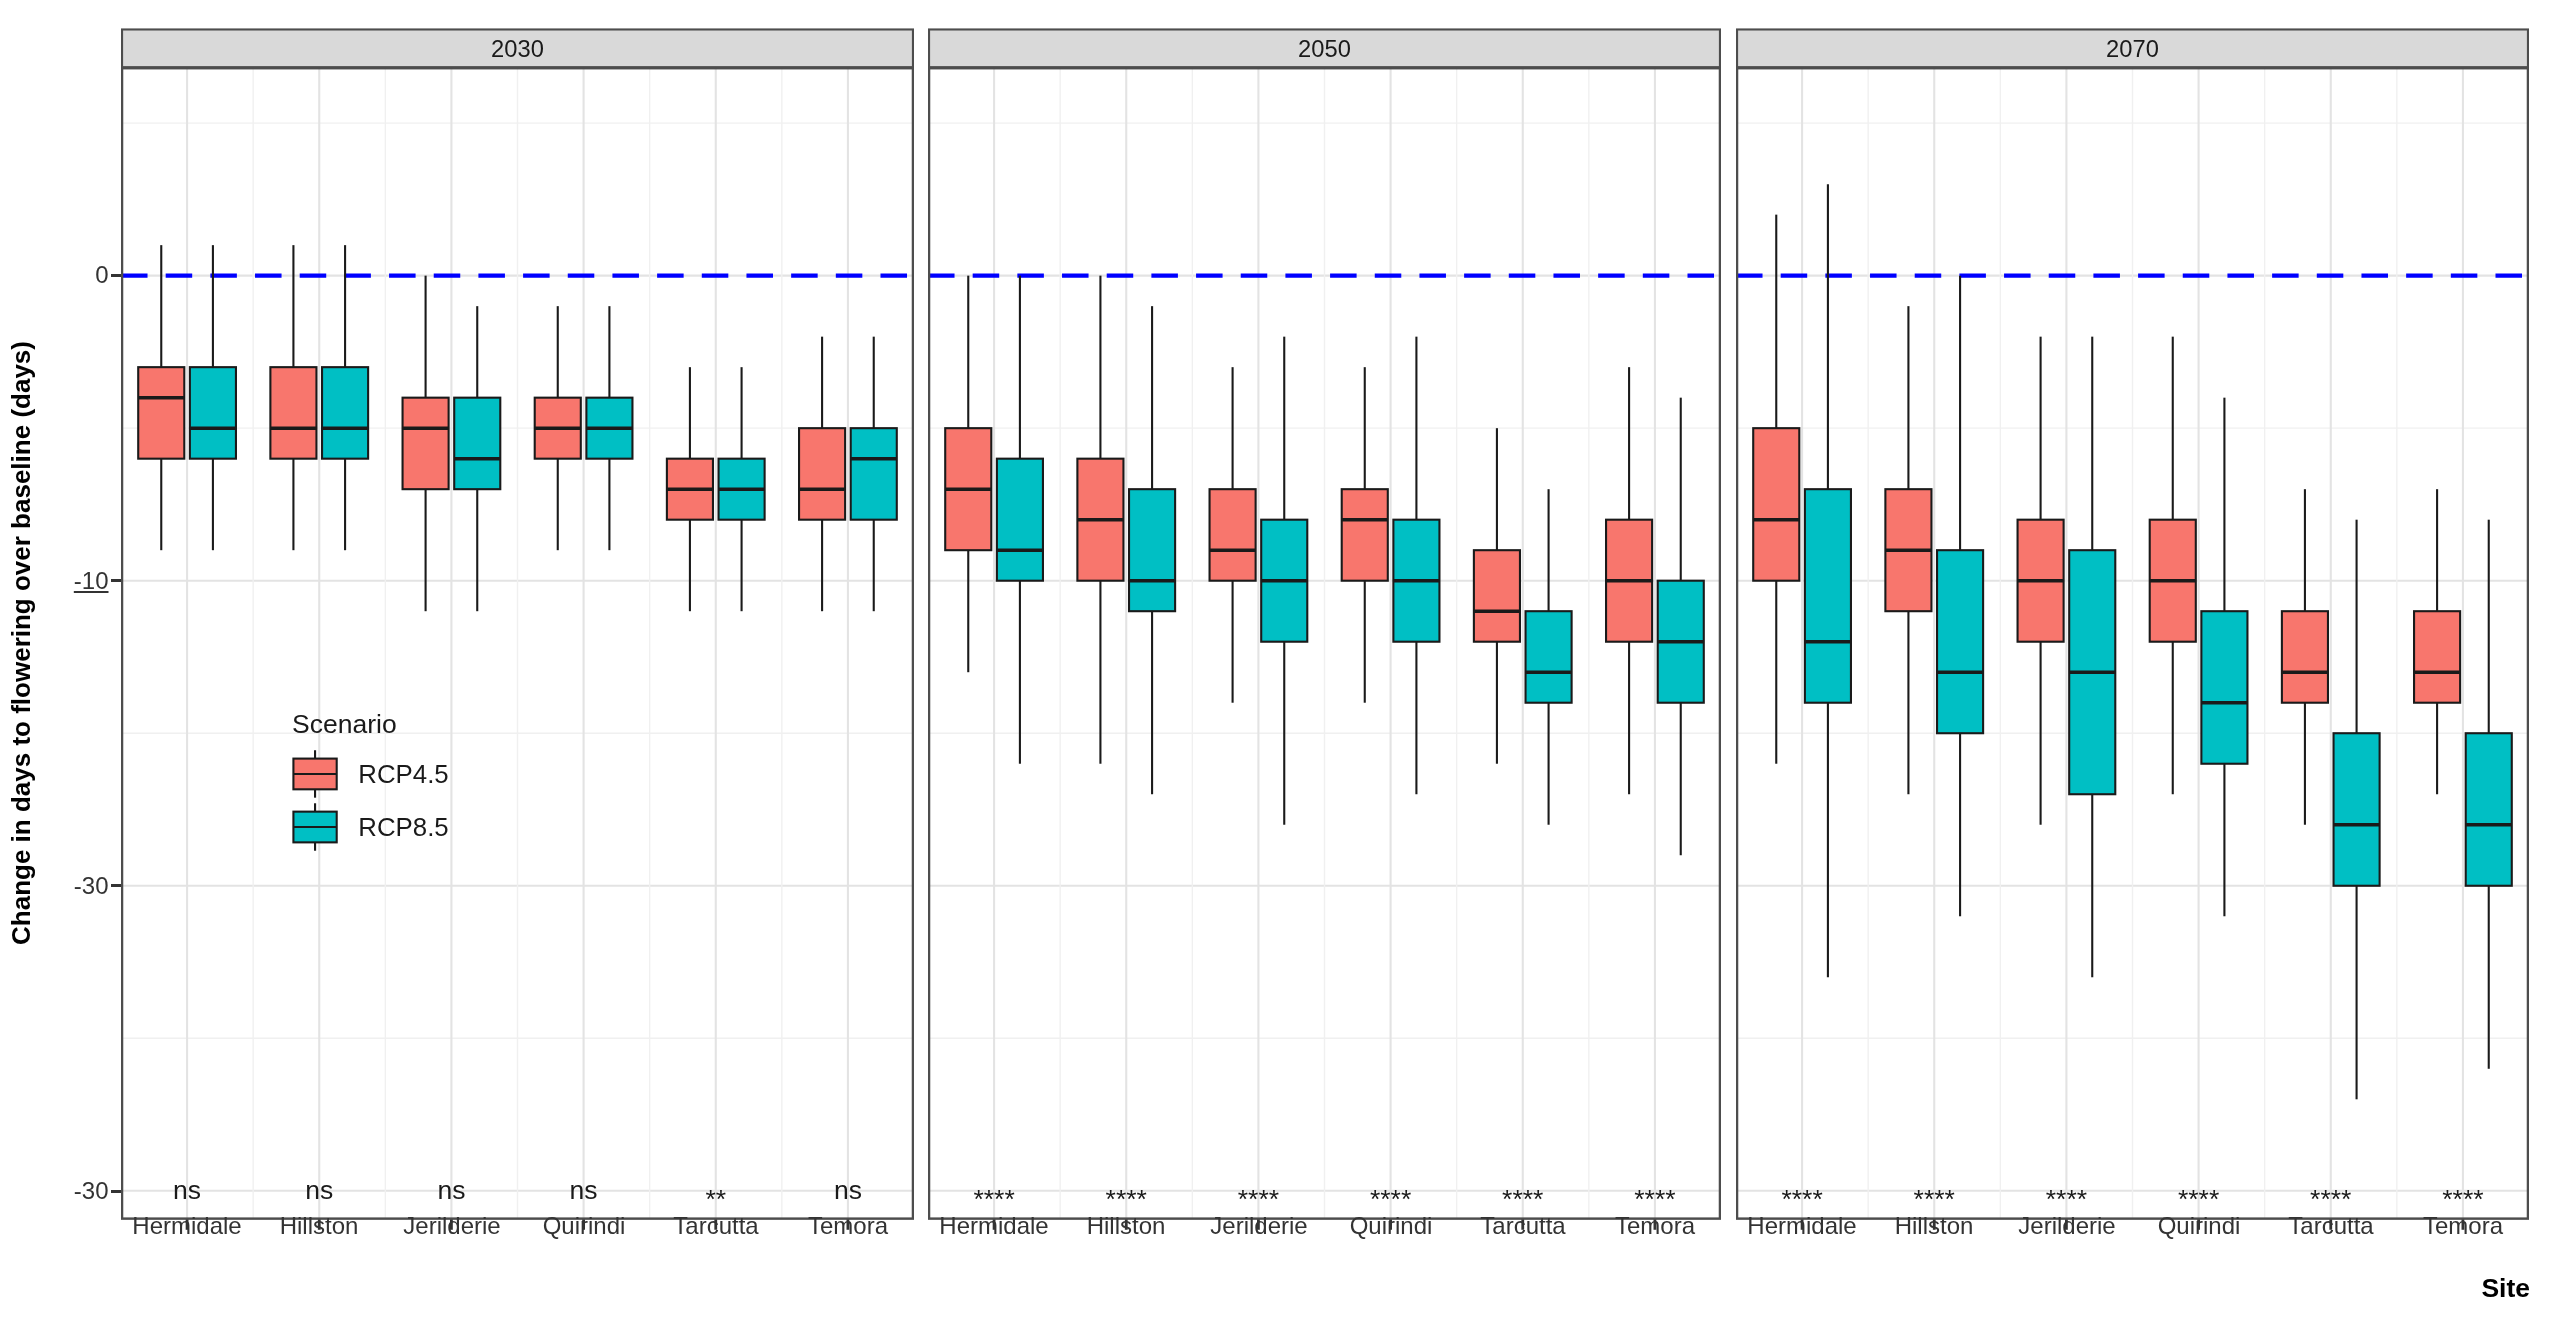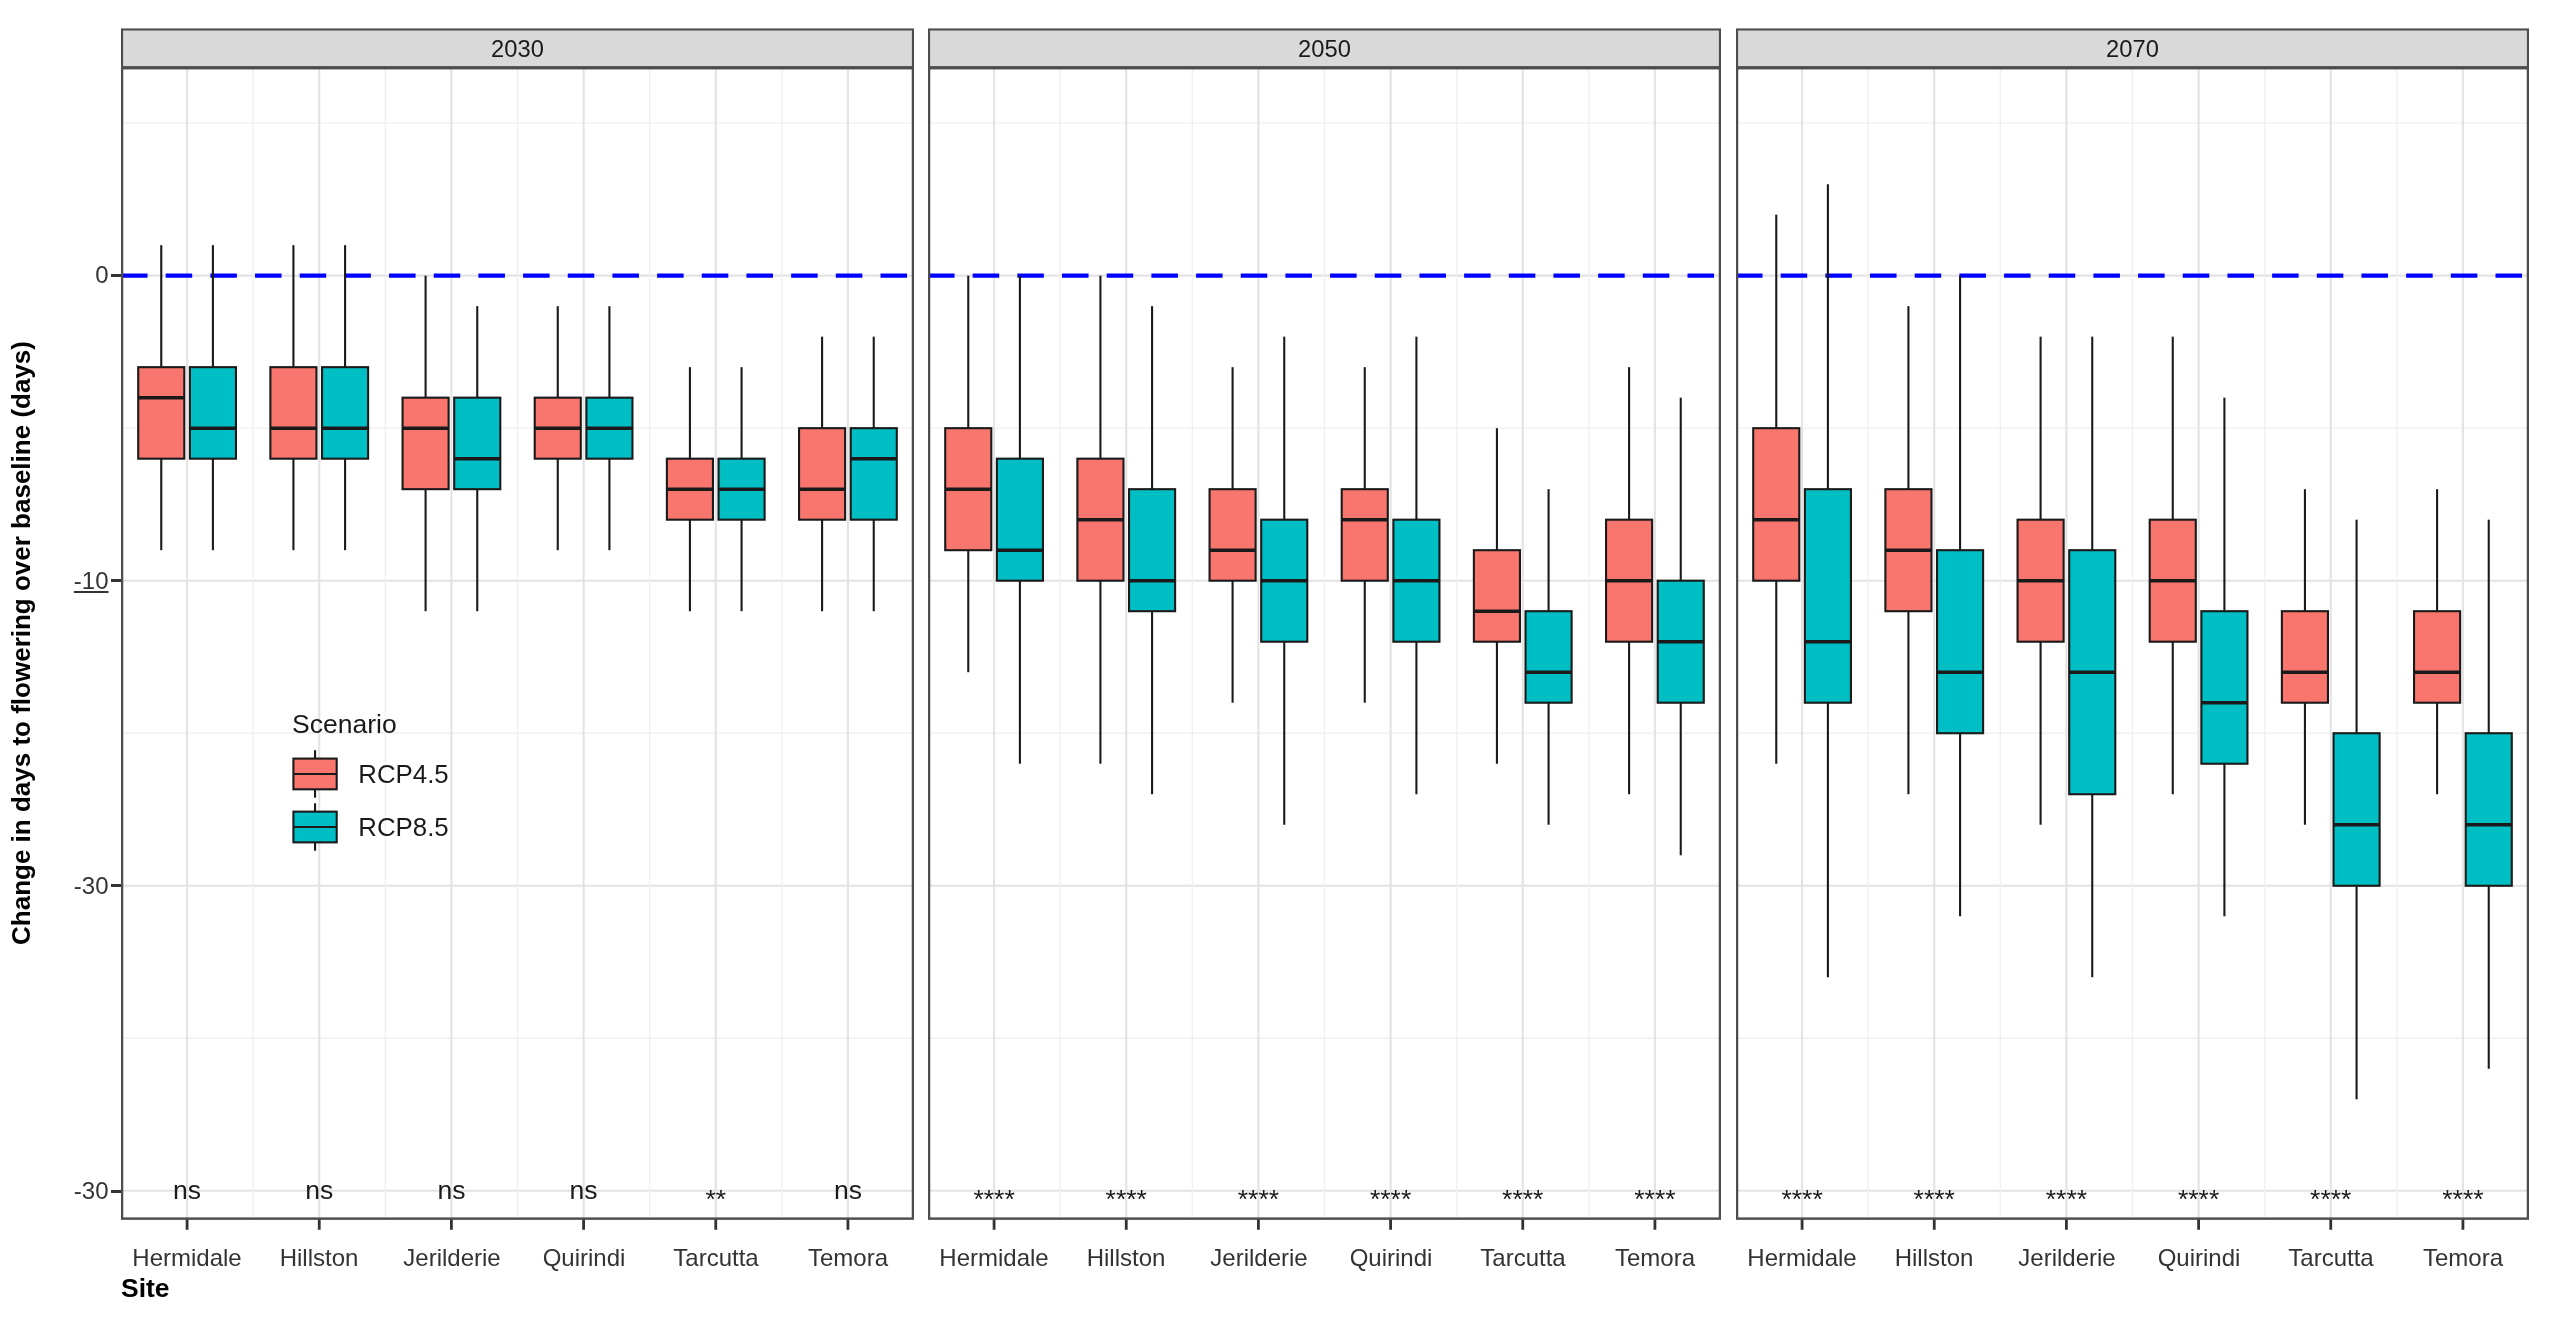--- a/index.html
+++ b/index.html
@@ -1,25 +1,25 @@
 <!DOCTYPE html>
 <html style="font-size:11.2px"><head>
 <meta charset="utf-8">
 <style>
   html,body{margin:0;padding:0;background:#ffffff;}
   body{width:2576px;height:1328px;position:relative;font-family:"Liberation Sans",sans-serif;overflow:hidden;}
   .figure{position:absolute;inset:0;background:#fff;}
   .y-axis-title{position:absolute;left:5.6px;top:643px;transform:rotate(-90deg) translateX(-50%);transform-origin:0 0;
     font-size:26px;font-weight:bold;color:#000;white-space:nowrap;}
-  .x-axis-title{position:absolute;left:121px;width:2409px;top:1273px;text-align:left;font-size:26.5px;font-weight:bold;color:#000;}
+  .x-axis-title{position:absolute;left:121px;width:2409px;top:1273px;text-align:right;font-size:26.5px;font-weight:bold;color:#000;}
   .ytick-label{position:absolute;width:91px;text-align:right;font-size:24px;color:#333;line-height:28px;}
   .ytick-mark{position:absolute;width:9.8px;height:2.8px;background:#333;}
   .panels{position:absolute;left:121px;top:28px;width:2409px;height:1250px;}
   .facet{position:absolute;top:0;}
-  .site-label{position:absolute;top:1184px;width:154px;margin-left:-77px;text-align:center;font-size:24px;color:#333;margin-top:32px;}
+  .site-label{position:absolute;top:1184px;width:154px;margin-left:-77px;text-align:center;font-size:24px;color:#333;}
   svg text{font-family:"Liberation Sans",sans-serif;}
 </style>
 </head>
 <body>
 
 <div class="figure">
   <div class="y-axis-title">Change in days to flowering over baseline (days)</div>
   <div class="panels">
       <div class="facet" style="left: 0px; width: 793px;"><svg width="793" height="1205" viewBox="0 0 1136 1725">
           <rect x="0" y="57" width="1136" height="1648" fill="#ffffff"></rect>

